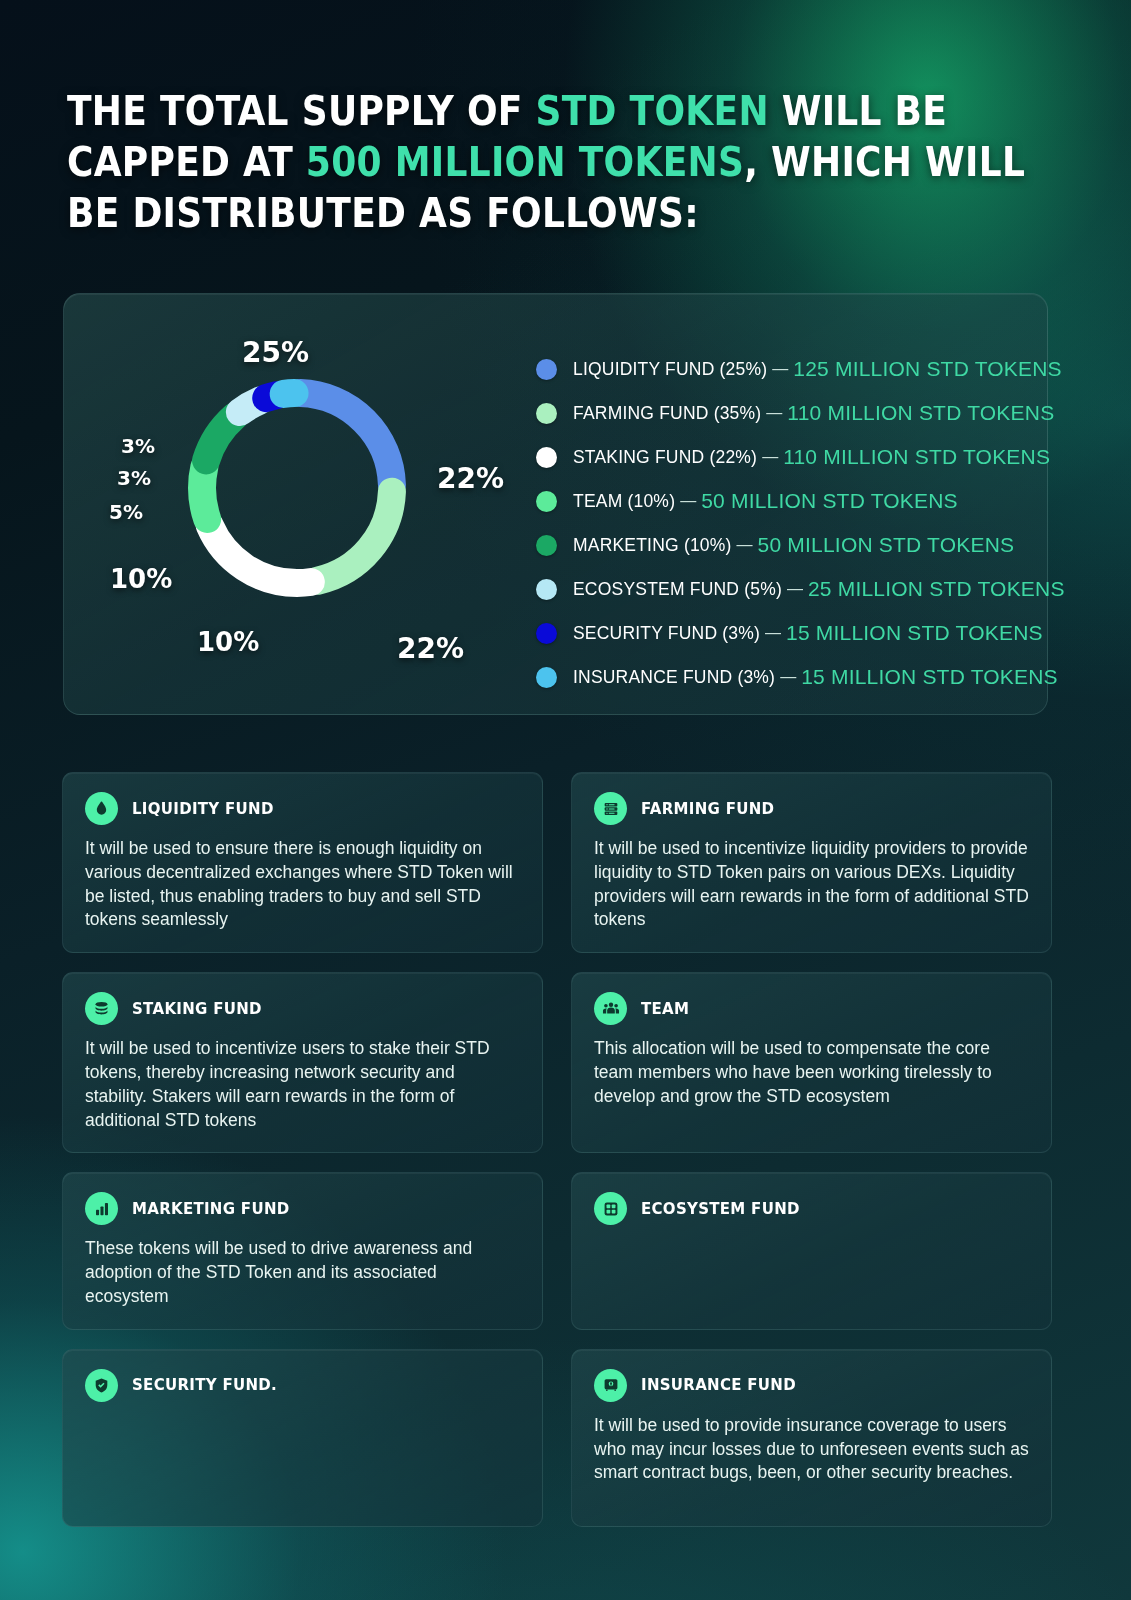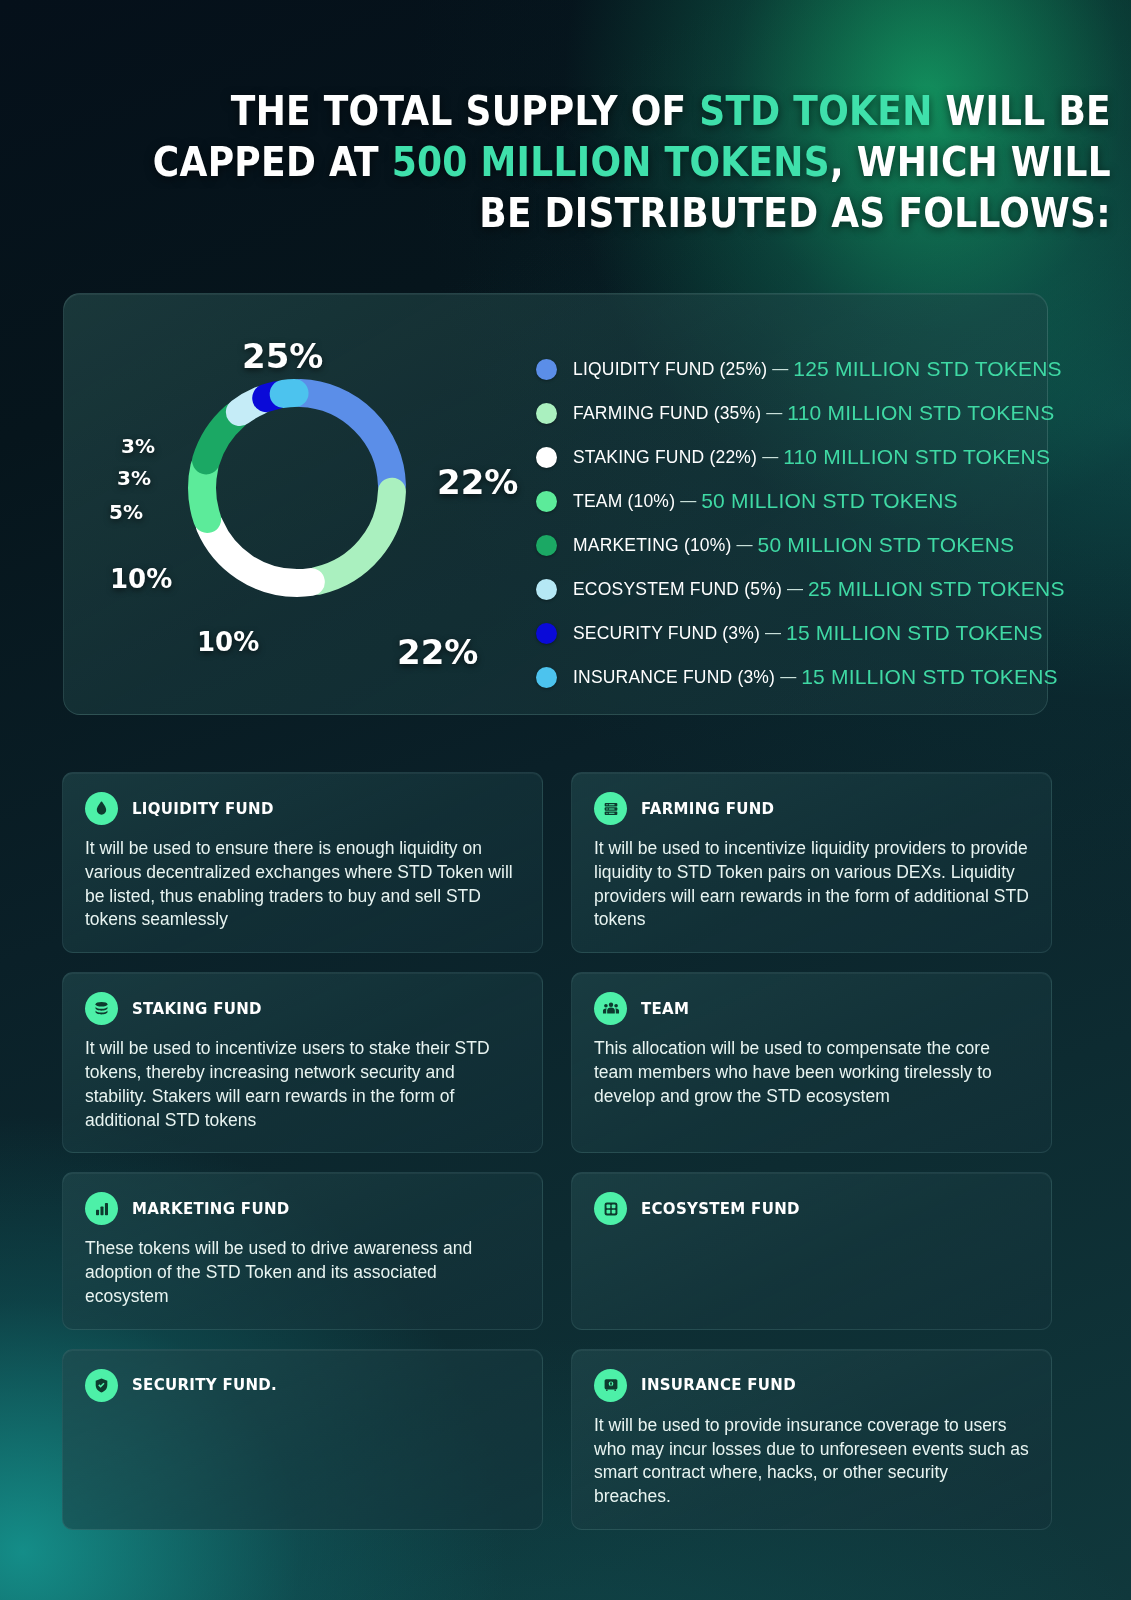--- a/index.html
+++ b/index.html
@@ -18,29 +18,29 @@
       radial-gradient(ellipse 520px 620px at 82% 6%,   rgba(26,214,130,0.62) 0%, rgba(20,150,110,0.30) 38%, rgba(10,60,60,0.06) 70%, rgba(0,0,0,0) 100%),
       radial-gradient(ellipse 700px 520px at 100% 26%, rgba(18,132,116,0.40) 0%, rgba(10,70,70,0.14) 55%, rgba(0,0,0,0) 100%),
       radial-gradient(ellipse 620px 560px at 2% 97%,   rgba(22,168,160,0.78) 0%, rgba(16,110,112,0.36) 45%, rgba(0,0,0,0) 78%),
       radial-gradient(ellipse 900px 700px at 50% 115%, rgba(16,120,120,0.34) 0%, rgba(0,0,0,0) 72%),
       linear-gradient(160deg, #05101a 0%, #06151c 22%, #0a2028 48%, #0d2b31 72%, #10383c 100%);
   }
 
   
   .heading {
     position:absolute; left:0; right:0; top:86px;
-    text-align:right;
+    text-align:left;
     font-family:"DejaVu Sans", sans-serif;
     font-weight:bold;
     font-size:40px;
     letter-spacing:0.3px;
     line-height:1.27;
     color:#ffffff;
     text-shadow:0 2px 10px rgba(0,0,0,0.55);
-    padding:0 20px;
+    padding:0 67px;
     text-transform:uppercase;
     font-stretch:condensed;
   }
   .heading .hl { color:#3fe0ab; }
 
   
   .chart-panel {
     position:absolute; left:63px; top:293px;
     width:985px; height:422px;
     border-radius:17px;
@@ -56,21 +56,21 @@
   .donut-svg { position:absolute; left:82px; top:48px; }
 
   .pct {
     position:absolute;
     font-family:"DejaVu Sans", sans-serif;
     font-weight:bold;
     color:#ffffff;
     text-shadow:0 2px 6px rgba(0,0,0,0.6);
     white-space:nowrap;
   }
-  .pct.big  { font-size:34px; }
+  .pct.big  { font-size:28px; }
   .pct.mid  { font-size:26px; }
   .pct.small{ font-size:20px; }
 
   .p25 { left:145px; top:14px; }
   .p22a{ left:340px; top:140px; }
   .p22b{ left:300px; top:310px; }
   .p10a{ left:100px; top:305px; }
   .p10b{ left:13px;  top:242px; }
   .p5  { left:12px;  top:178px; }
   .p3a { left:20px;  top:144px; }
@@ -346,17 +346,17 @@
               <rect x="2.4" y="3.2" width="19.2" height="15.4" rx="2.4"></rect>
               <circle cx="12" cy="10.3" r="3.5" fill="#4df0a8"></circle>
               <circle cx="12" cy="9.5" r="1.5" fill="#0d3a2e"></circle>
               <rect x="11.25" y="10.2" width="1.5" height="3.2" rx="0.7" fill="#0d3a2e"></rect>
               <rect x="4.6" y="18.6" width="2.3" height="2.5" rx="0.7"></rect>
               <rect x="17.1" y="18.6" width="2.3" height="2.5" rx="0.7"></rect>
             </svg>
           </span>
           <span class="card-title">INSURANCE FUND</span>
         </div>
-        <div class="card-body">It will be used to provide insurance coverage to users who may incur losses due to unforeseen events such as smart contract where, hacks, or other security breaches.</div>
+        <div class="card-body">It will be used to provide insurance coverage to users who may incur losses due to unforeseen events such as smart contract bugs, been, or other security breaches.</div>
       </div>
     </div>
 
 </div>
 
 </body></html>

